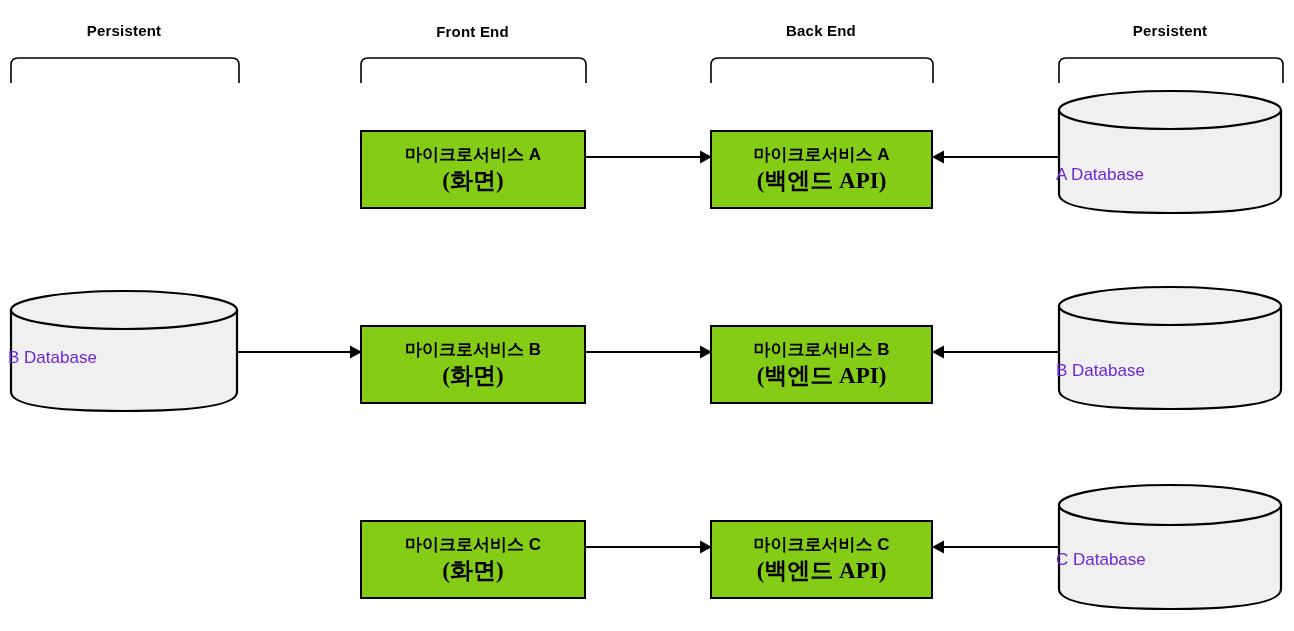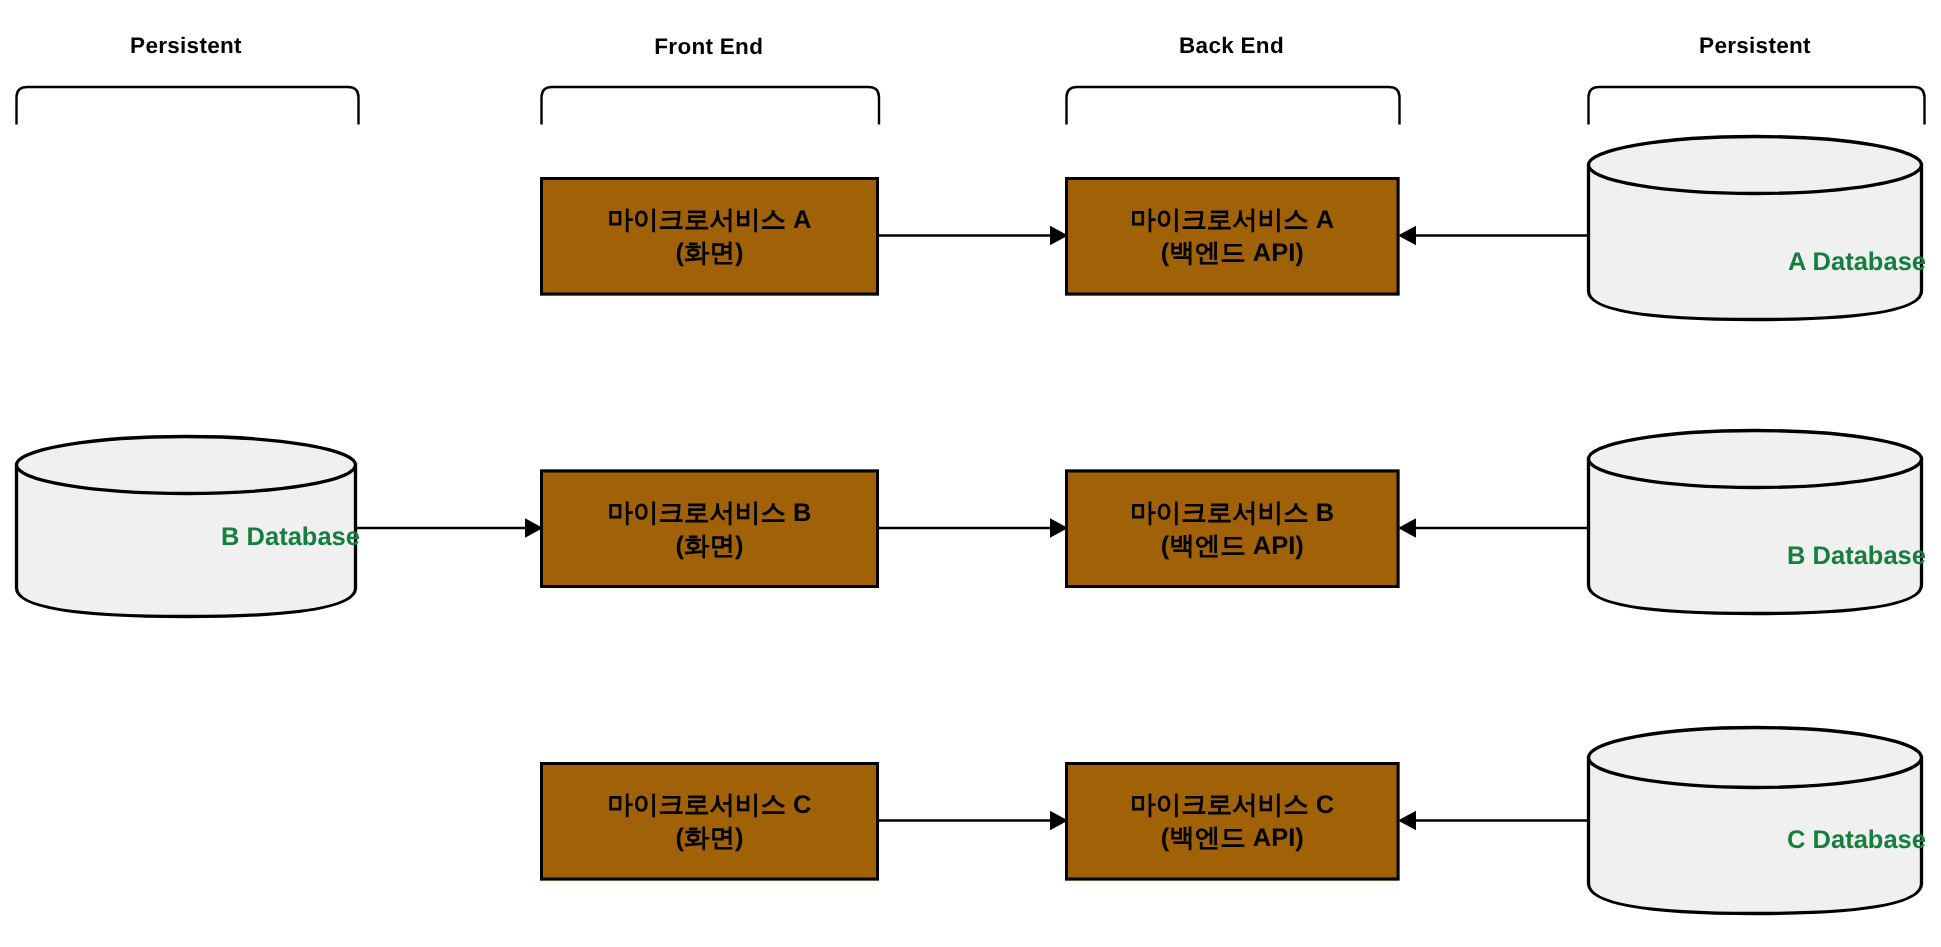--- a/index.html
+++ b/index.html
@@ -36,51 +36,53 @@
     position: absolute;
     pointer-events: none;
   }
   .bracket svg { display: block; }
 
   
   .proc-box {
     position: absolute;
     box-sizing: border-box;
     border: 2.5px solid #000000;
-    background: #a16207;
+    background: #84cc16;
     display: flex;
     flex-direction: column;
     align-items: center;
     justify-content: center;
     text-align: center;
     line-height: 1.28;
+    margin-top: 12px;
   }
   .proc-line {
     font-size: 17px;
     font-weight: bold;
     color: #000;
     white-space: nowrap;
   }
   .proc-line.sub {
-    font-size: 17px;
+    font-size: 23px;
+    font-family: Liberation Serif, serif;
   }
 
   
   .cylinder {
     position: absolute;
   }
   .cylinder svg { display: block; }
   .cyl-label {
     position: absolute;
     left: 0;
     width: 100%;
-    text-align: right;
+    text-align: left;
     font-size: 17px;
-    font-weight: bold;
-    color: #15803d;
+    font-weight: normal;
+    color: #6d28d9;
     line-height: 1.3;
     pointer-events: none;
     white-space: nowrap;
   }
 
   
   .arrow {
     position: absolute;
     pointer-events: none;
   }

